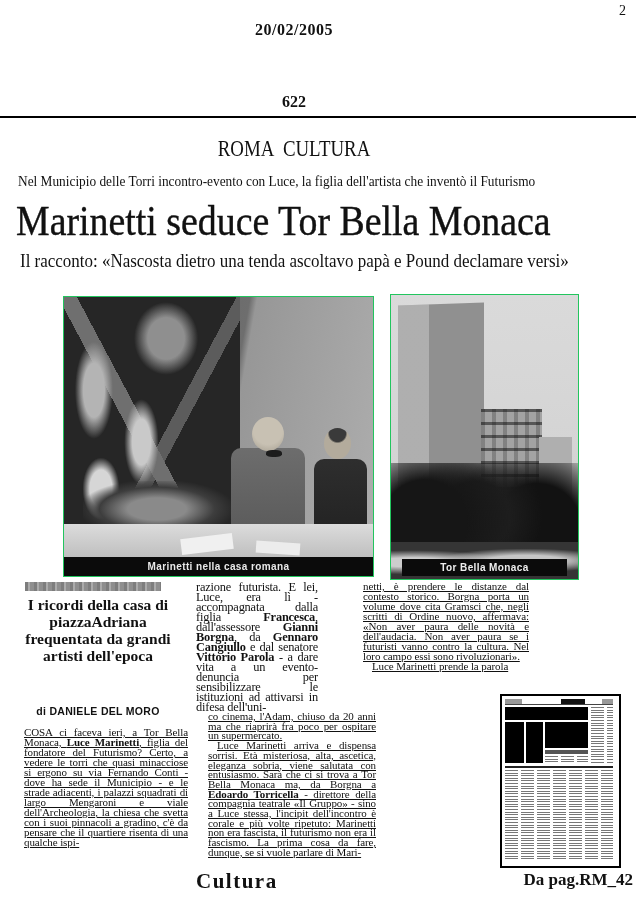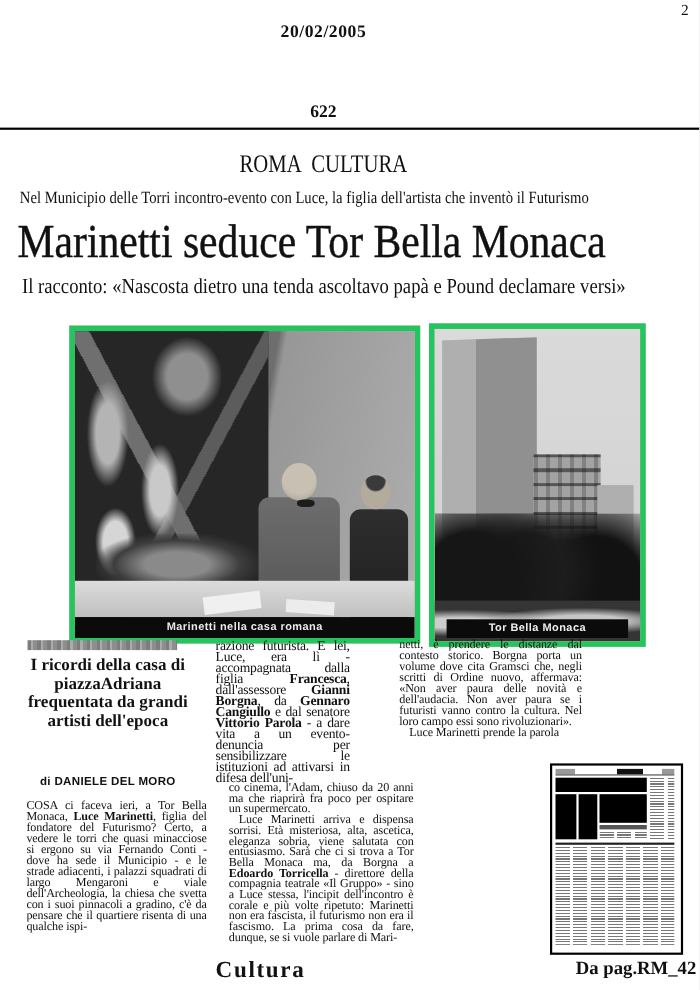--- a/index.html
+++ b/index.html
@@ -22,21 +22,21 @@
 
   .kicker{top:172px;left:18px;white-space:nowrap;font-size:15.5px;}
   .kicker span{display:inline-block;transform:scaleX(.86);transform-origin:left center;}
   .headline{top:196px;left:16px;white-space:nowrap;font-size:43px;font-weight:500;}
   .headline span{display:inline-block;transform:scaleX(.88);transform-origin:left center;
         -webkit-text-stroke:.4px #111;}
   .subhead{top:250px;left:20px;white-space:nowrap;font-size:19.5px;}
   .subhead span{display:inline-block;transform:scaleX(.87);transform-origin:left center;}
 
   
-  .photo{border:5px solid #22c55e;overflow:hidden;background:#fca5a5;}
+  .photo{border:1px solid #22c55e;overflow:hidden;background:#4c1d95;}
   .photo-left{left:63px;top:296px;width:309px;height:279px;}
   .photo-right{left:390px;top:294px;width:187px;height:284px;}
   .caption-bar{position:absolute;left:0;right:0;bottom:0;height:19px;background:#0b0b0b;
         color:#e9e9e9;font-family:"Liberation Sans",sans-serif;font-size:10px;
         font-weight:700;letter-spacing:.4px;text-align:center;line-height:19px;}
 
   
   .wall{left:0;top:0;right:0;bottom:0;background:linear-gradient(100deg,#5a5a5a 0%,#6e6e6e 52%,#979797 54%,#aeaeae 100%);}
   .painting{left:0;top:0;width:57%;height:93%;
      background:
@@ -84,21 +84,21 @@
   .caption-overlay{position:absolute;left:6%;right:6%;bottom:3px;height:17px;background:#0b0b0b;
        color:#efefef;font-family:"Liberation Sans",sans-serif;font-size:10px;font-weight:700;
        letter-spacing:.4px;text-align:center;line-height:17px;}
 
   
   .hl-bar{left:25px;top:582px;width:136px;height:9px;
      background:repeating-linear-gradient(90deg,#7d7d7d 0 3px,#ababab 3px 5px,#8e8e8e 5px 9px);}
   .sb-title{left:22px;top:596px;width:152px;text-align:center;font-size:15.5px;line-height:17px;font-weight:bold;}
   .sb-byline{left:22px;top:705px;width:152px;text-align:center;
      font-family:"Liberation Sans",sans-serif;font-weight:700;font-size:10.5px;letter-spacing:.3px;}
-  .bodytext{font-size:11px;line-height:10px;text-align:justify;letter-spacing:-.1px;}
+  .bodytext{font-size:11px;line-height:10px;text-align:justify;letter-spacing:-.1px;text-decoration:underline;}
   .sb-body{left:24px;top:727px;width:164px;}
 
   
   .col2-narrow{left:196px;top:582px;width:122px;font-size:12.4px;line-height:10px;
      text-align:justify;letter-spacing:-.2px;}
   .col2-wide{left:196px;top:712px;width:168px;line-height:9.7px;margin-left:12px;}
   .col3{left:363px;top:581px;width:166px;}
   .para{margin:0;}
   .indent{text-indent:9px;}
   .bold{font-weight:700;}

